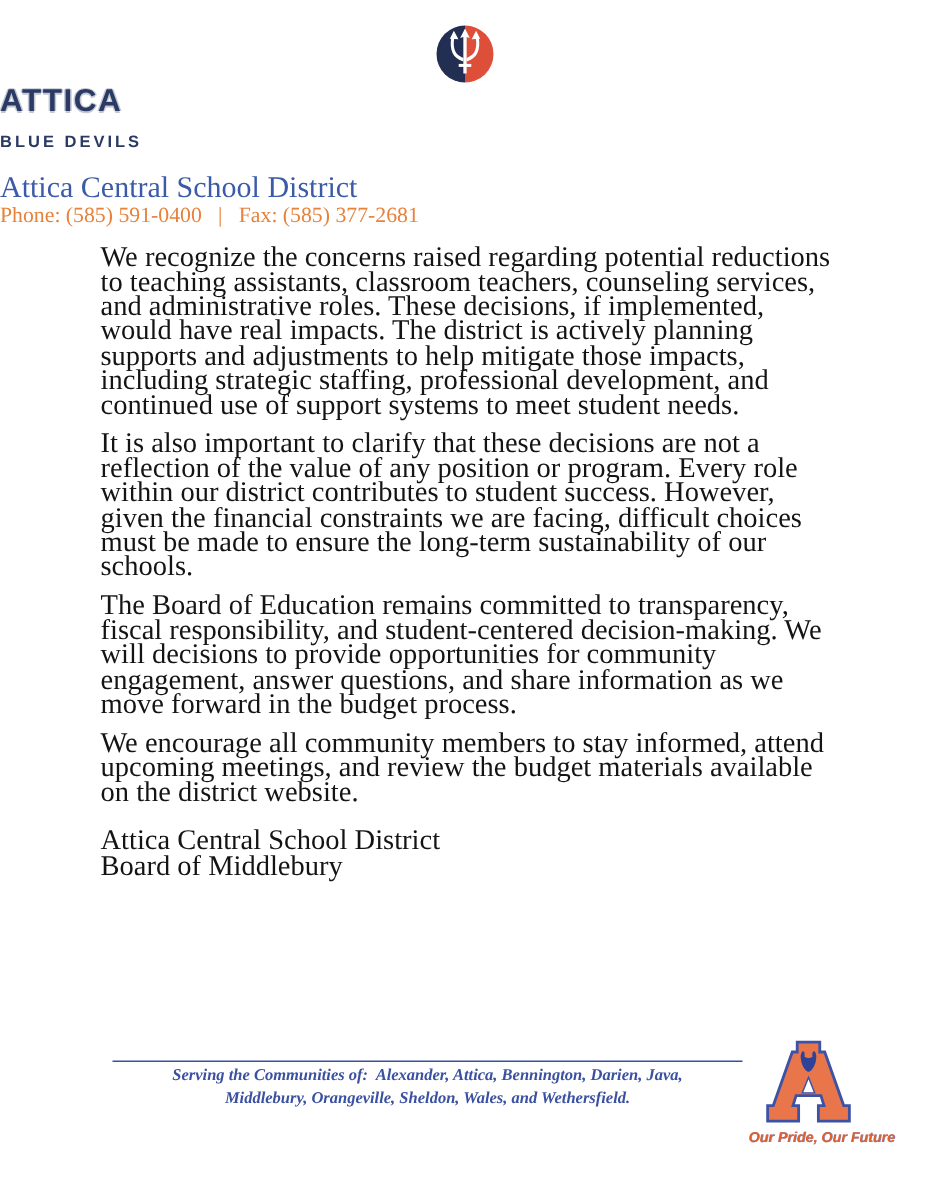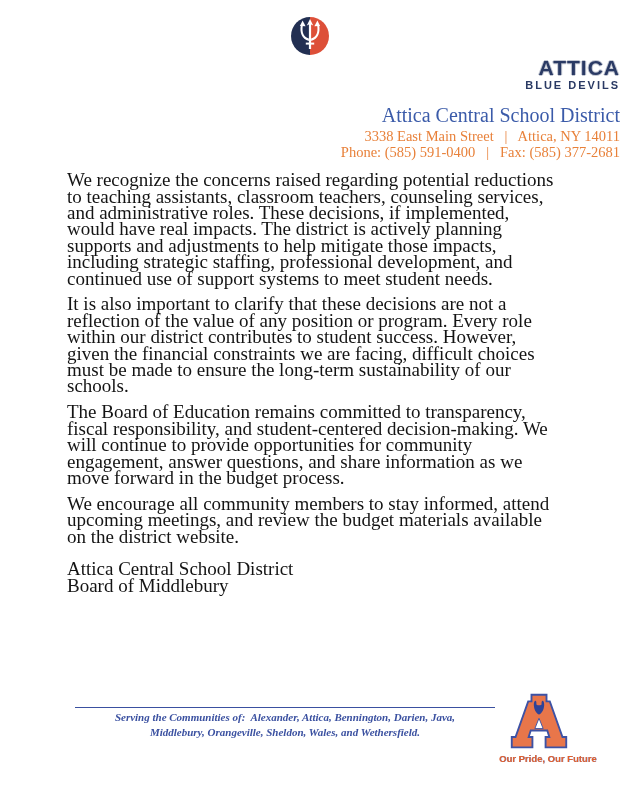--- a/index.html
+++ b/index.html
@@ -5,40 +5,40 @@
   html, body { margin:0; padding:0; background:#ffffff; }
   .page {
     position: relative;
     width: 620px;
     height: 800px;
     background: #ffffff;
     font-family: "Liberation Serif", serif;
     overflow: hidden;
   }
   
-  .letterhead { text-align: right; padding-top: 16px; }
+  .letterhead { text-align: left; padding-top: 16px; }
   .crest { display:block; margin: 0 auto; width: 40px; height: 40px; }
   .wordmark-attica {
     font-family: "Liberation Sans", sans-serif;
     font-weight: bold;
     font-size: 21px;
     letter-spacing: 1px;
     line-height: 1.0;
     color: #2a3a64;
     margin-top: 1px;
     text-shadow: -1px 0 0 #c3c7d2, 1px 0 0 #c3c7d2, 0 -1px 0 #c3c7d2, 0 1px 0 #c3c7d2;
   }
   .wordmark-bluedevils {
     font-family: "Liberation Sans", sans-serif;
     font-weight: bold;
     font-size: 11px;
     letter-spacing: 2px;
     line-height: 1.1;
     color: #2a3a64;
-    margin-top: 1px;
+    margin-top: 11px;
   }
   .district-name, .office-name {
     font-size: 20px;
     line-height: 22px;
     color: #3b5ba9;
     font-weight: normal;
     margin: 0;
   }
   .district-name { margin-top: 13px; }
   .addr-line, .phone-line {
@@ -78,20 +78,21 @@
     white-space: pre;
   }
   .serving-line.l1 { top: 711px; }
   .serving-line.l2 { top: 726px; font-style: italic; }
   .bottom-logo {
     position: absolute;
     left: 499px;
     top: 692px;
     width: 80px;
     text-align: right;
+    font-style: italic;
   }
   .bottom-logo svg { display:block; margin:0 auto; width: 62px; height: 60px; }
   .motto {
     font-family: "Liberation Sans", sans-serif;
     font-weight: bold;
     font-size: 9.5px;
     color: #e2602c;
     white-space: nowrap;
     margin-top: 1px;
     text-shadow: 0.4px 0.4px 0 #7d8fd0;
@@ -114,28 +115,27 @@
       <path d="M12.8 9.5 C11.8 16.5 13.4 20.6 18.9 22.6 L18.9 25 C11.6 23 9.6 16.5 10.8 9.3 Z" fill="#ffffff"></path>
       <path d="M27.2 9.5 C28.2 16.5 26.6 20.6 21.1 22.6 L21.1 25 C28.4 23 30.4 16.5 29.2 9.3 Z" fill="#ffffff"></path>
       <rect x="15.8" y="26.6" width="8.4" height="2" fill="#ffffff"></rect>
     </svg>
 
     <div class="wordmark-attica">ATTICA</div>
     <div class="wordmark-bluedevils">BLUE DEVILS</div>
 
     <h1 class="district-name">Attica Central School District</h1>
 
-    <div class="addr-line">3338 East Main Street   |   Attica, NY 14011</div>
     <div class="phone-line">Phone: (585) 591-0400   |   Fax: (585) 377-2681</div>
   </div>
 
   <div class="letter-body">
     <p>We recognize the concerns raised regarding potential reductions to teaching assistants, classroom teachers, counseling services, and administrative roles. These decisions, if implemented, would have real impacts. The district is actively planning supports and adjustments to help mitigate those impacts, including strategic staffing, professional development, and continued use of support systems to meet student needs.</p>
     <p>It is also important to clarify that these decisions are not a reflection of the value of any position or program. Every role within our district contributes to student success. However, given the financial constraints we are facing, difficult choices must be made to ensure the long-term sustainability of our schools.</p>
-    <p>The Board of Education remains committed to transparency, fiscal responsibility, and student-centered decision-making. We will continue to provide opportunities for community engagement, answer questions, and share information as we move forward in the budget process.</p>
+    <p>The Board of Education remains committed to transparency, fiscal responsibility, and student-centered decision-making. We will decisions to provide opportunities for community engagement, answer questions, and share information as we move forward in the budget process.</p>
     <p>We encourage all community members to stay informed, attend upcoming meetings, and review the budget materials available on the district website.</p>
 
     <div class="signature-block">
       <div>Attica Central School District</div>
       <div>Board of Middlebury</div>
     </div>
   </div>
 
   <div class="footer-rule"></div>
   <div class="serving-line l1">Serving the Communities of:  Alexander, Attica, Bennington, Darien, Java,</div>

